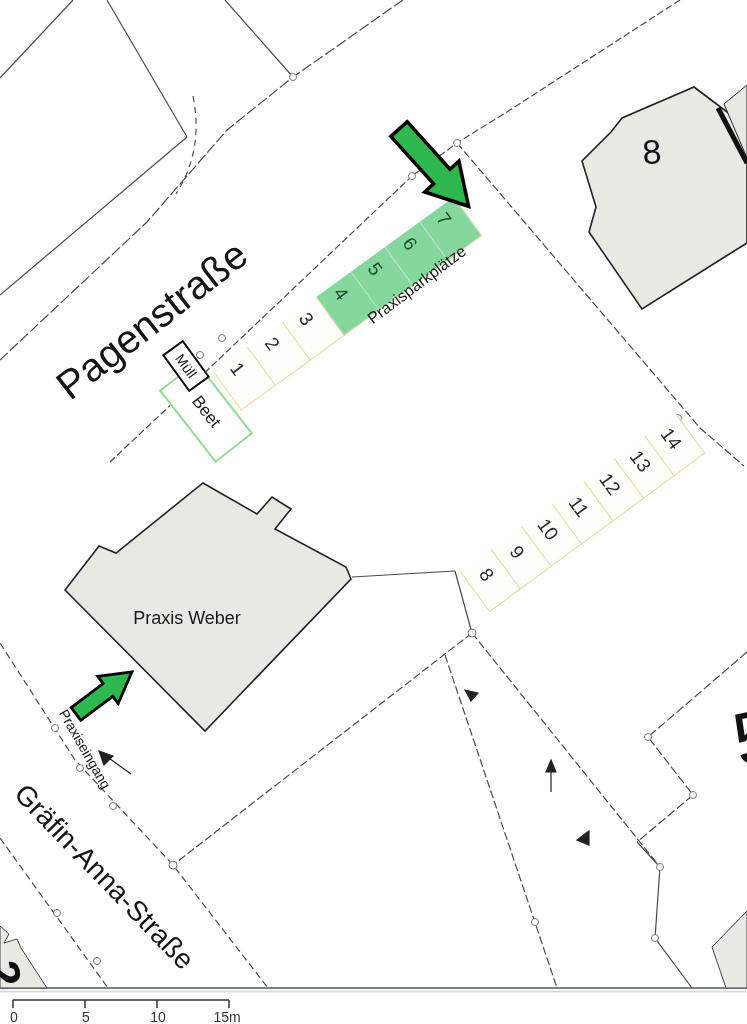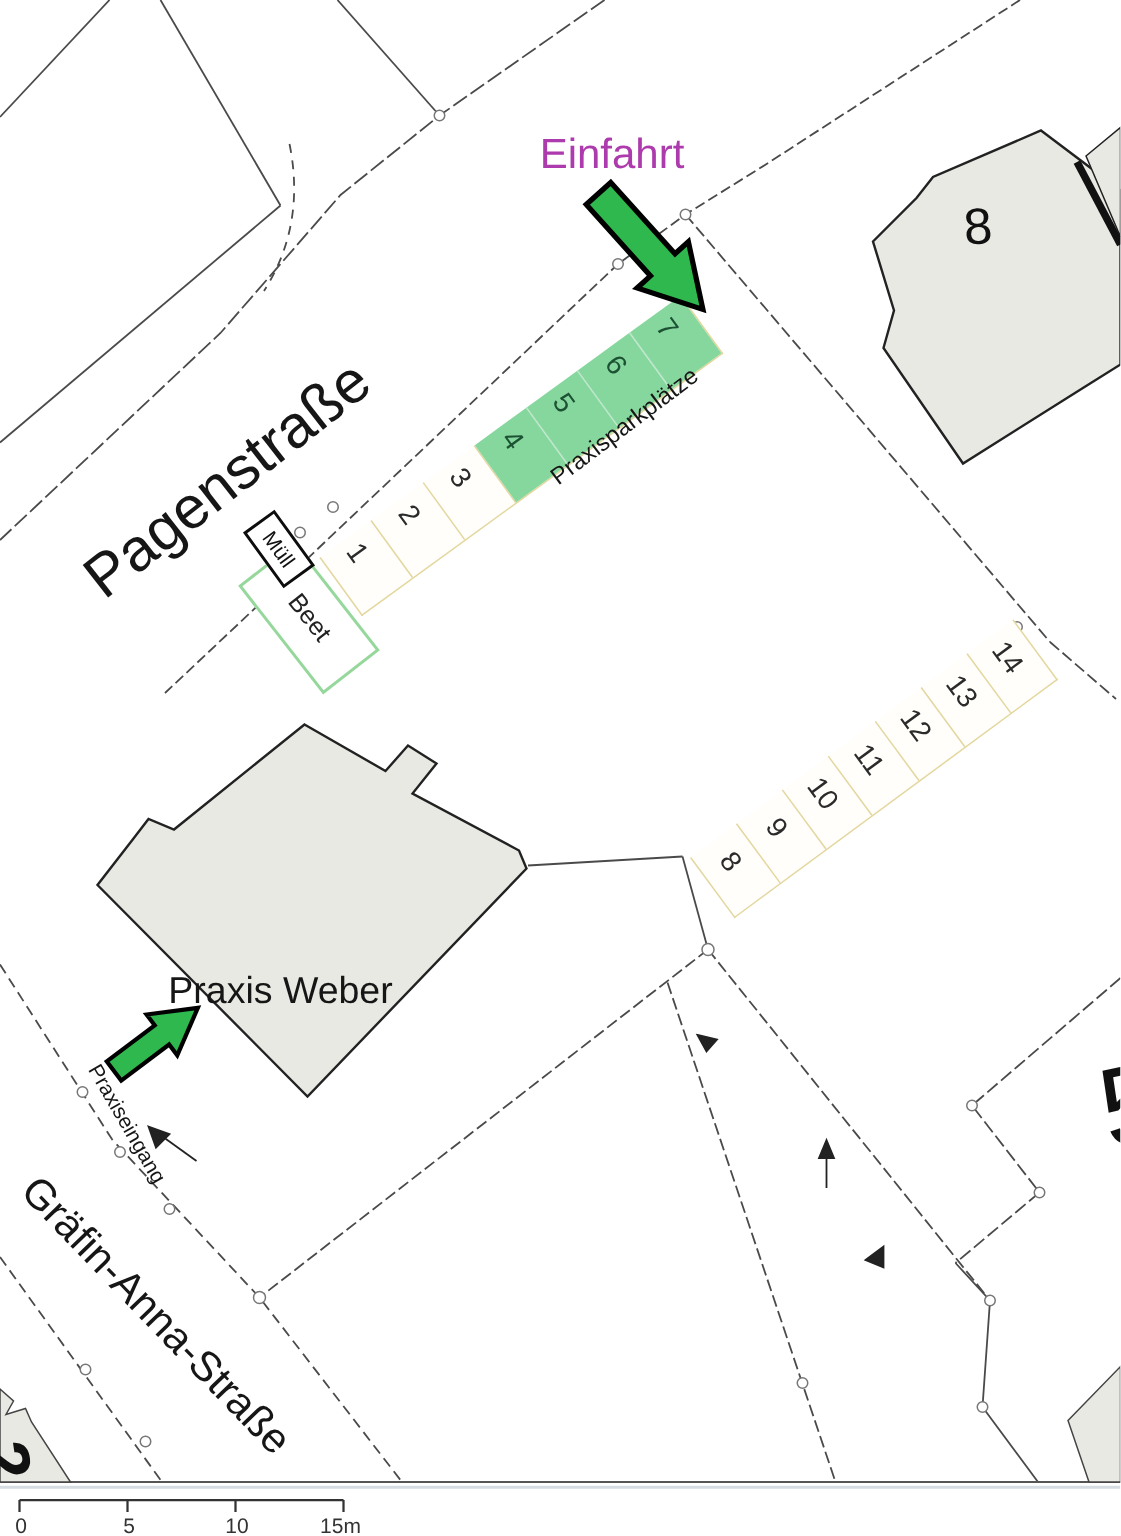--- a/index.html
+++ b/index.html
@@ -14,21 +14,21 @@
   #arrow-svg{z-index:30;pointer-events:none;}
   .lbl{
     position:absolute;white-space:nowrap;z-index:20;
     transform:translate(-50%,-50%);
     color:#161616;
   }
   .lbl-pagenstrasse{left:152px;top:320px;font-size:40px;transform:translate(-50%,-50%) rotate(-38deg);}
   .lbl-graefin{left:104px;top:877px;font-size:28px;transform:translate(-50%,-50%) rotate(46deg);}
   .lbl-einfahrt{left:408px;top:103px;font-size:28px;font-weight:500;color:var(--einfahrt-text,#ad3bad);}
   .lbl-praxisparkplaetze{left:417px;top:285px;font-size:16px;transform:translate(-50%,-50%) rotate(-37deg);}
-  .lbl-praxis-weber{left:187px;top:618px;font-size:25px;margin-top:43px;}
+  .lbl-praxis-weber{left:187px;top:618px;font-size:18px;}
   .lbl-praxiseingang{left:85px;top:749px;font-size:14px;transform:translate(-50%,-50%) rotate(60deg);}
   .lbl-building8{left:652px;top:152px;font-size:34px;transform:translate(-50%,-50%) rotate(-4deg);color:#111;}
   .lbl-parcel5{left:755px;top:737px;font-size:76px;transform:translate(-50%,-50%) rotate(-12deg);color:#111;}
   .lbl-parcel2{left:4px;top:974px;font-size:46px;font-weight:600;transform:translate(-50%,-50%) rotate(78deg);color:#111;}
   .scale-lbl{position:absolute;z-index:20;font-size:14px;color:#333;transform:translate(-50%,0);}
   .scale-0{left:14px;top:1009px;}
   .scale-5{left:86px;top:1009px;}
   .scale-10{left:158px;top:1009px;}
   .scale-15{left:227px;top:1009px;text-align:right;}
 
@@ -204,21 +204,20 @@
 
   <div class="muell-box">
       <span>Müll</span>
     </div>
   <div class="beet-box">
       <span>Beet</span>
     </div>
 
   <div class="lbl lbl-pagenstrasse">Pagenstraße</div>
   <div class="lbl lbl-graefin">Gräfin-Anna-Straße</div>
-  <div class="lbl lbl-einfahrt">Einfahrt</div>
   <div class="lbl lbl-praxisparkplaetze">Praxisparkplätze</div>
   <div class="lbl lbl-praxis-weber">Praxis Weber</div>
   <div class="lbl lbl-praxiseingang">Praxiseingang</div>
   <div class="lbl lbl-building8">8</div>
   <div class="lbl lbl-parcel5">5</div>
   <div class="lbl lbl-parcel2">2</div>
 
   <div class="scale-lbl scale-0">0</div>
   <div class="scale-lbl scale-5">5</div>
   <div class="scale-lbl scale-10">10</div>

